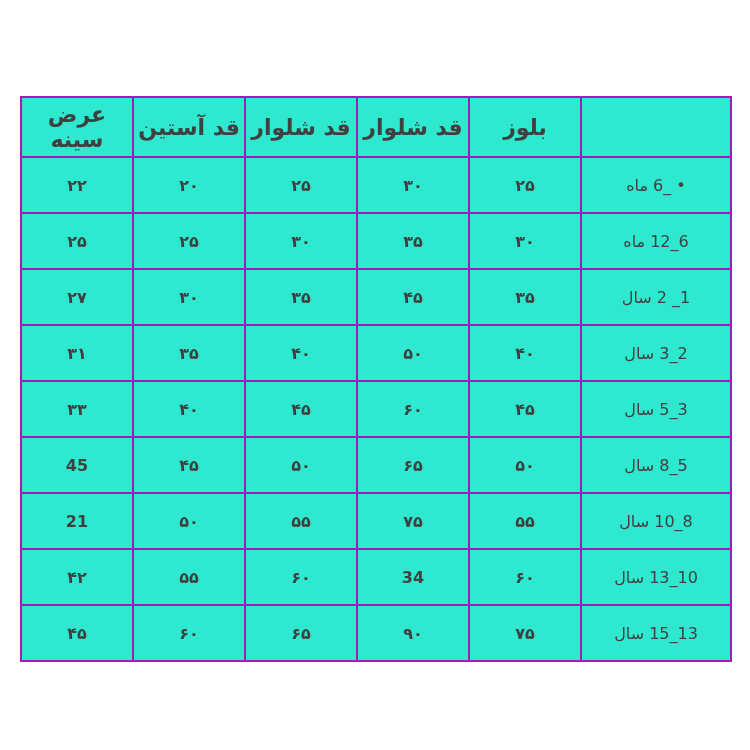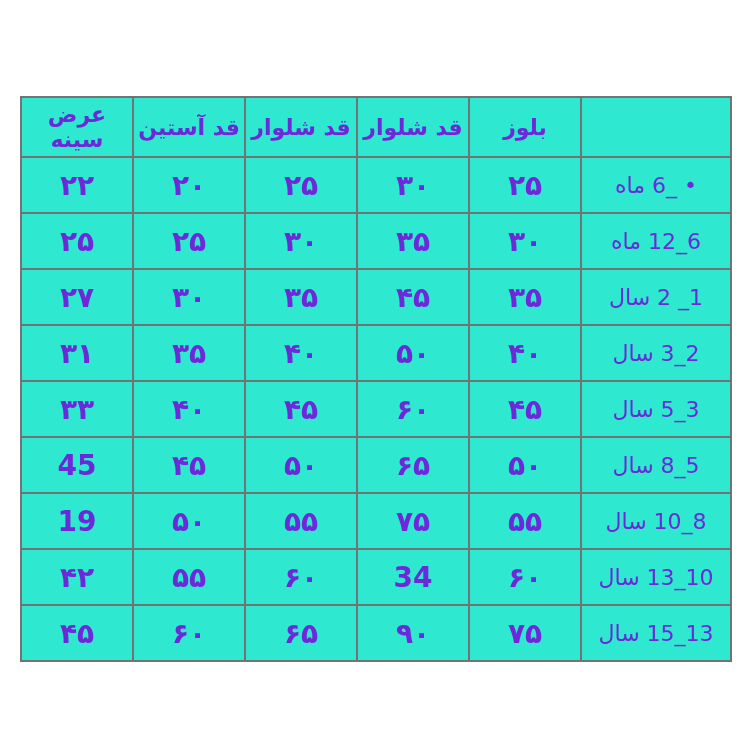--- a/index.html
+++ b/index.html
@@ -27,44 +27,44 @@
   }
   table.size-chart {
     width: 710px;
     border-collapse: collapse;
     background: #2ee8cf;
     direction: rtl;
     table-layout: fixed;
   }
   table.size-chart td,
   table.size-chart th {
-    border: 2px solid #737373;
+    border: 2px solid #a21caf;
     background: #2ee8cf;
     text-align: center;
     vertical-align: middle;
-    color: #6d28d9;
+    color: #404040;
     padding: 0;
     height: 54px;
   }
   
   table.size-chart thead th {
     font-size: 22px;
     font-weight: bold;
     height: 58px;
     letter-spacing: 0px;
   }
   
   table.size-chart td.label-cell {
-    font-size: 22px;
+    font-size: 16px;
     font-weight: normal;
     direction: rtl;
     margin-left: 20px;
   }
   table.size-chart td.num-cell {
-    font-size: 28px;
+    font-size: 16px;
     font-weight: bold;
   }
   
   col.c-label { width: 150px; }
   col.c-num   { width: 112px; }
   .hdr-empty { background: #2ee8cf; }
 </style>
 </head>
 <body>
 
@@ -137,21 +137,21 @@
           <td class="num-cell">۵۰</td>
           <td class="num-cell">۴۵</td>
           <td class="num-cell">45</td>
         </tr>
         <tr>
           <td class="label-cell">8_10 سال</td>
           <td class="num-cell">۵۵</td>
           <td class="num-cell">۷۵</td>
           <td class="num-cell">۵۵</td>
           <td class="num-cell">۵۰</td>
-          <td class="num-cell">19</td>
+          <td class="num-cell">21</td>
         </tr>
         <tr>
           <td class="label-cell">10_13 سال</td>
           <td class="num-cell">۶۰</td>
           <td class="num-cell">34</td>
           <td class="num-cell">۶۰</td>
           <td class="num-cell">۵۵</td>
           <td class="num-cell">۴۲</td>
         </tr>
         <tr>

